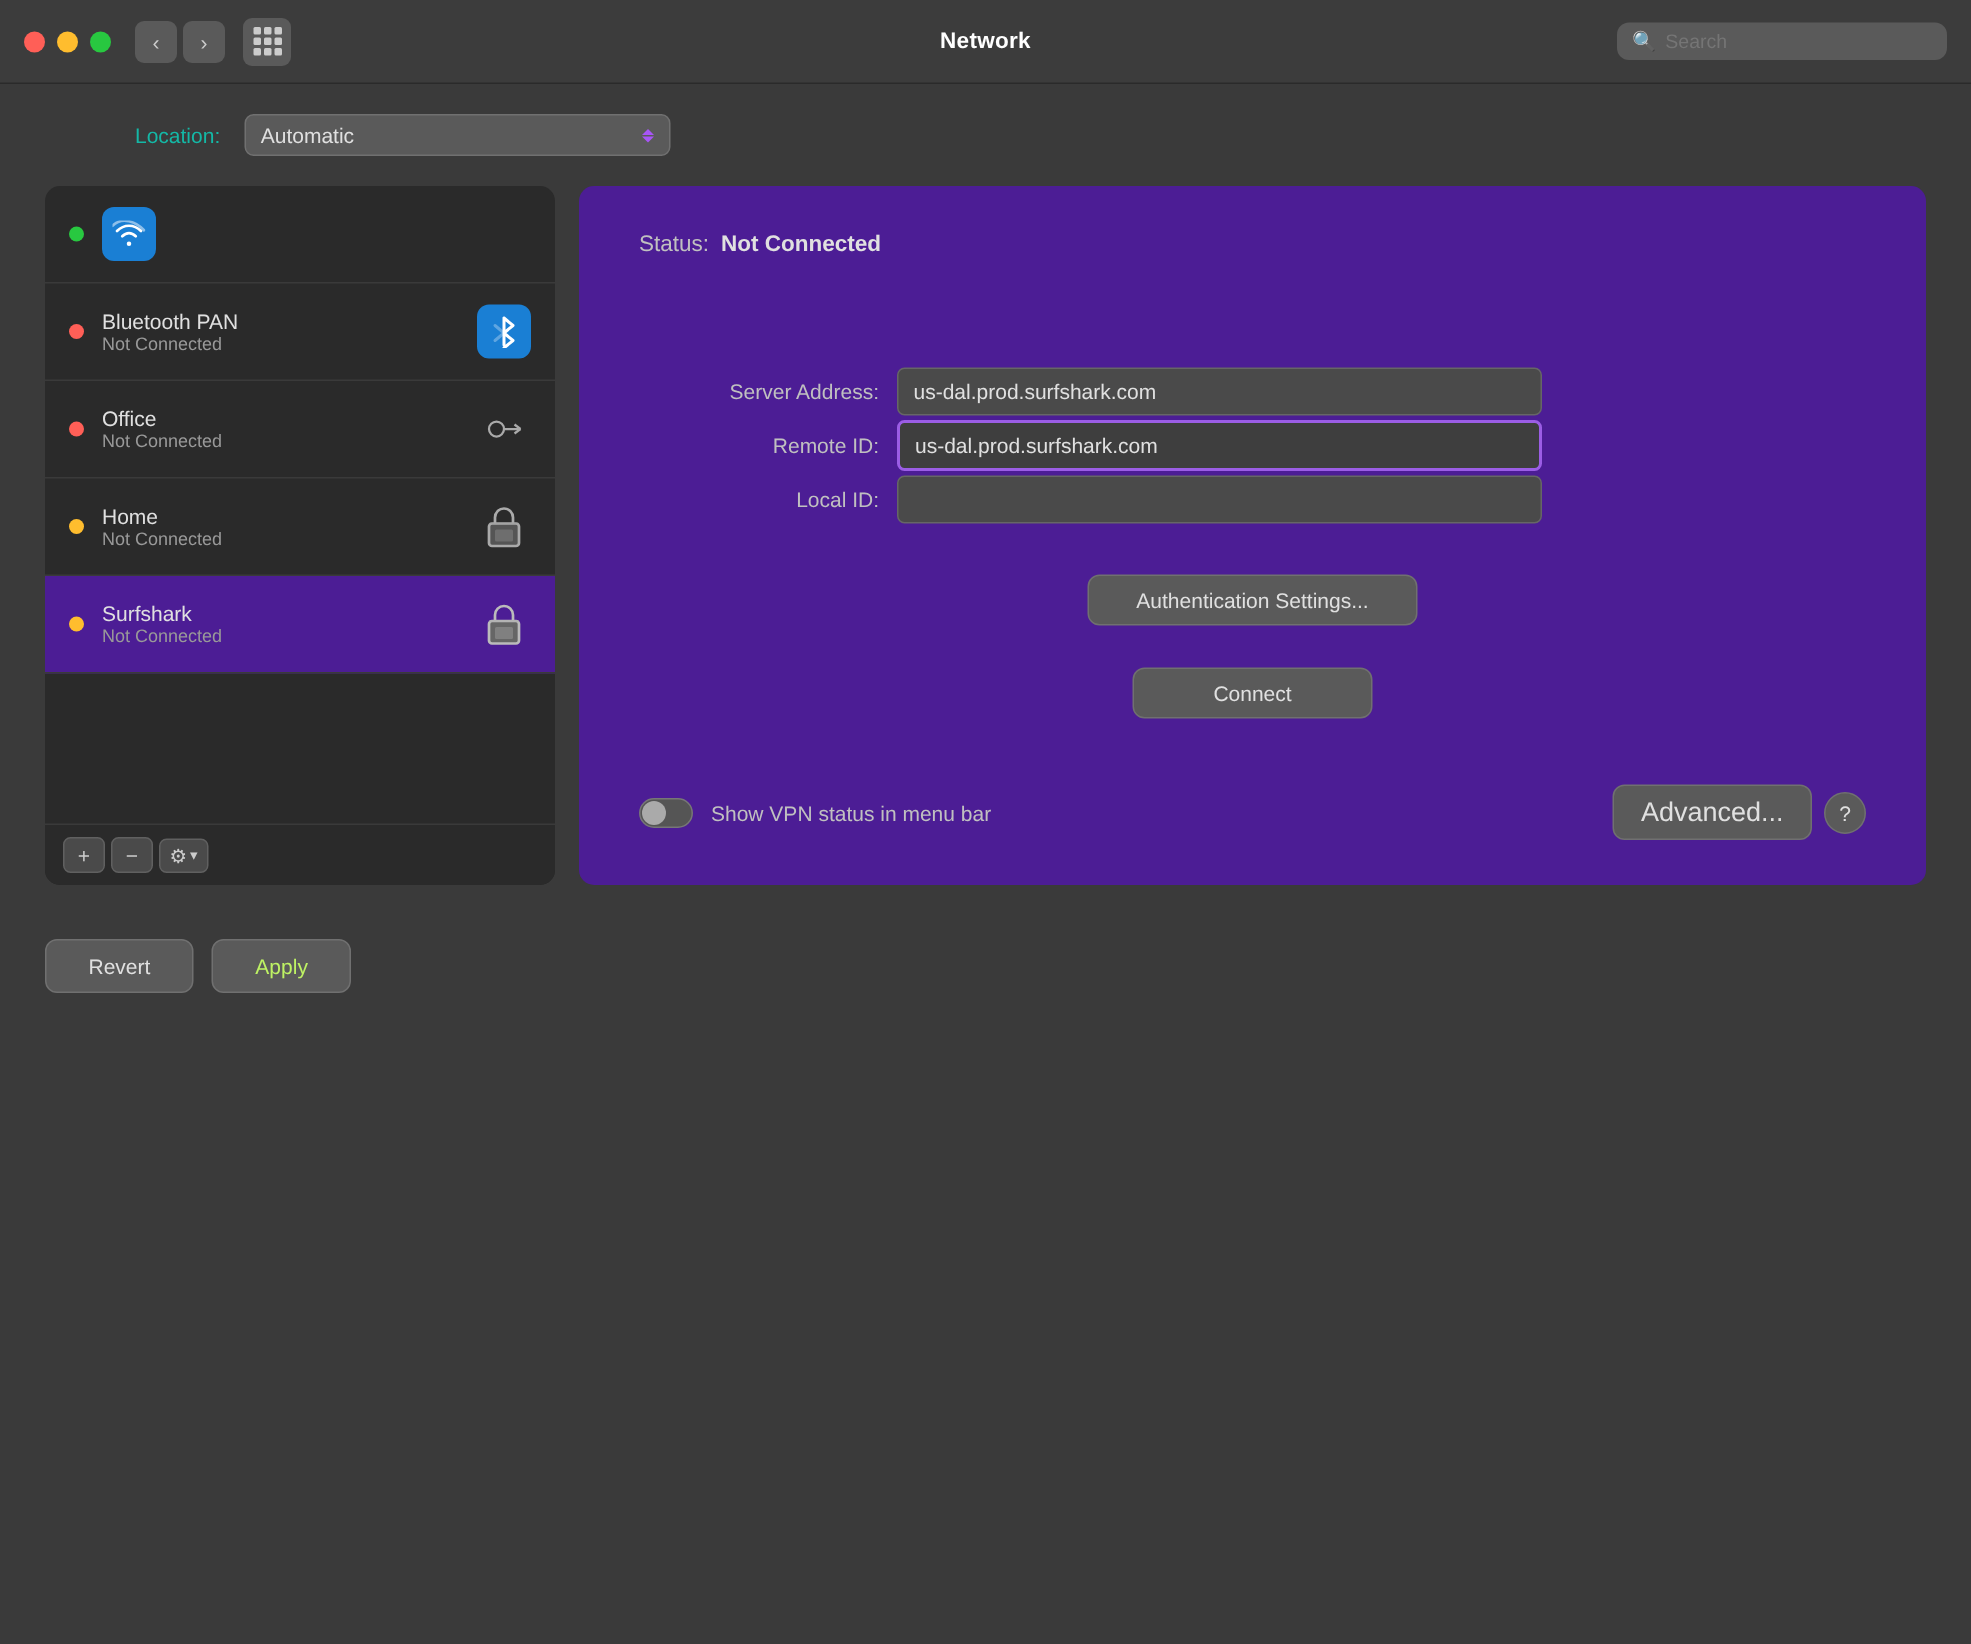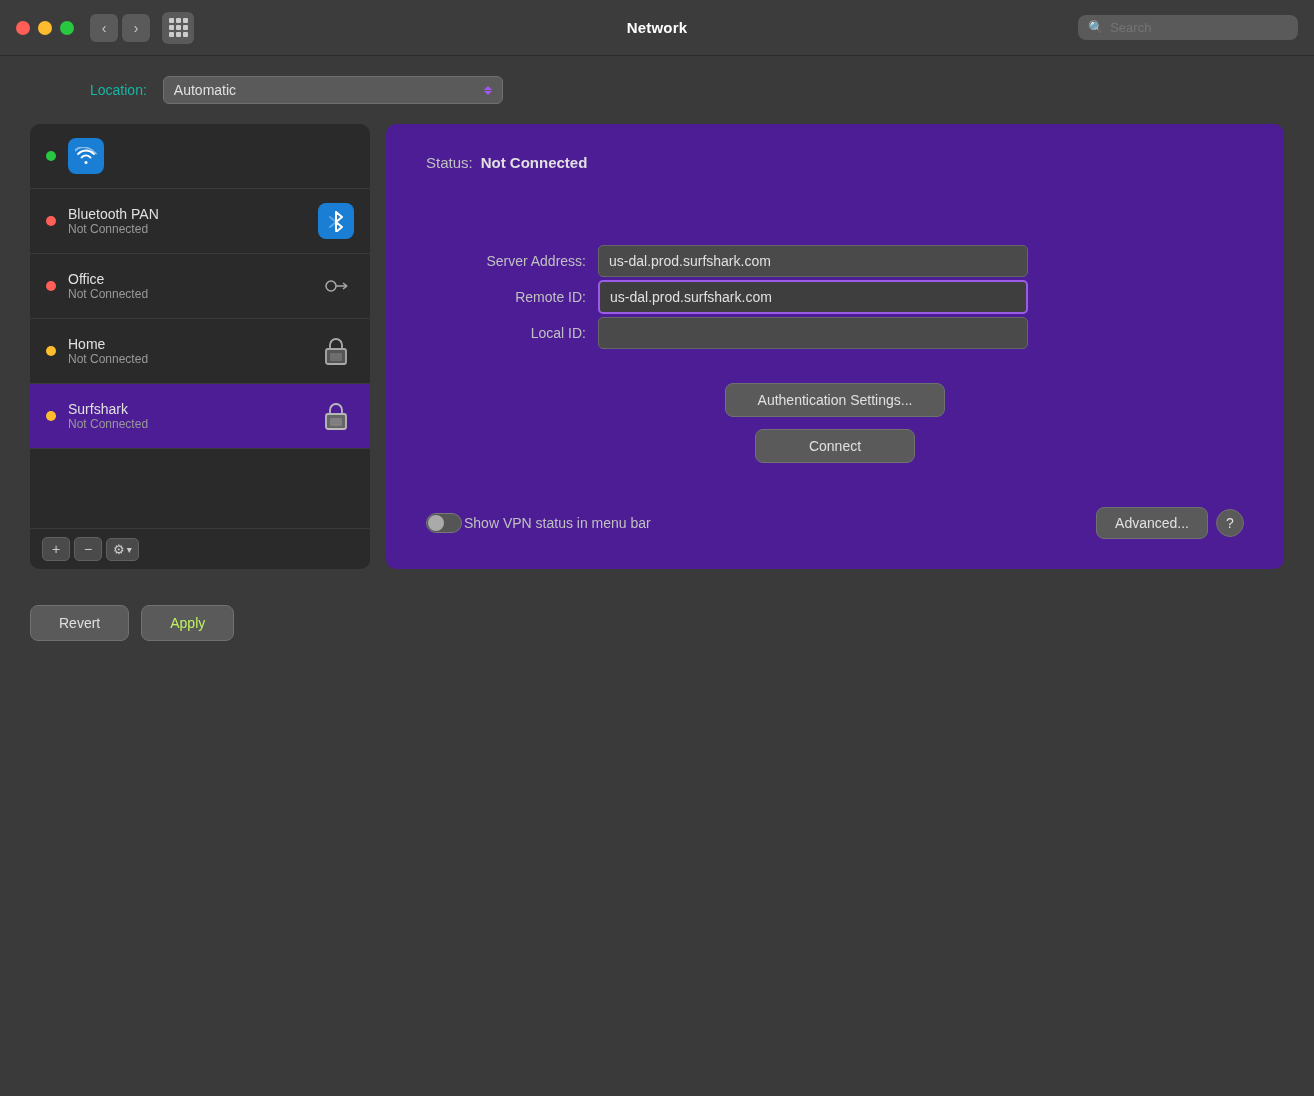--- a/index.html
+++ b/index.html
@@ -128,21 +128,21 @@
       text-align: right;
     }
     .location-select {
       display: flex;
       align-items: center;
       justify-content: space-between;
       background: #5a5a5a;
       border: 1px solid #707070;
       border-radius: 6px;
       padding: 5px 10px;
-      width: 340px;
+      width: 284px;
       cursor: pointer;
     }
     .location-select-text {
       color: #e0e0e0;
       font-size: 14px;
     }
     .location-arrows {
       display: flex;
       flex-direction: column;
       gap: 1px;
@@ -309,21 +309,21 @@
     }
     .form-input.focused {
       border: 2px solid #9b5de5;
       background: #3e3e3e;
     }
 
     .action-buttons {
       display: flex;
       flex-direction: column;
       align-items: center;
-      gap: 12px;
+      gap: 28px;
       margin-top: 10px;
     }
 
     .auth-btn {
       background: #5a5a5a;
       border: 1px solid #707070;
       border-radius: 8px;
       padding: 8px 28px;
       color: #e0e0e0;
       font-size: 14px;
@@ -347,21 +347,21 @@
     .bottom-bar {
       display: flex;
       align-items: center;
       justify-content: space-between;
       margin-top: auto;
       padding-top: 20px;
     }
     .show-vpn-row {
       display: flex;
       align-items: center;
-      gap: 2px;
+      gap: 12px;
     }
     .toggle-checkbox {
       width: 36px;
       height: 20px;
       appearance: none;
       background: #555;
       border-radius: 10px;
       cursor: pointer;
       border: 1px solid #777;
       position: relative;
@@ -389,21 +389,21 @@
       display: flex;
       align-items: center;
       gap: 8px;
     }
     .advanced-btn {
       background: #5a5a5a;
       border: 1px solid #707070;
       border-radius: 8px;
       padding: 7px 18px;
       color: #e0e0e0;
-      font-size: 14px;
+      font-size: 18px;
       cursor: pointer;
     }
 
     .help-btn {
       width: 28px;
       height: 28px;
       background: #5a5a5a;
       border: 1px solid #707070;
       border-radius: 50%;
       color: #e0e0e0;

